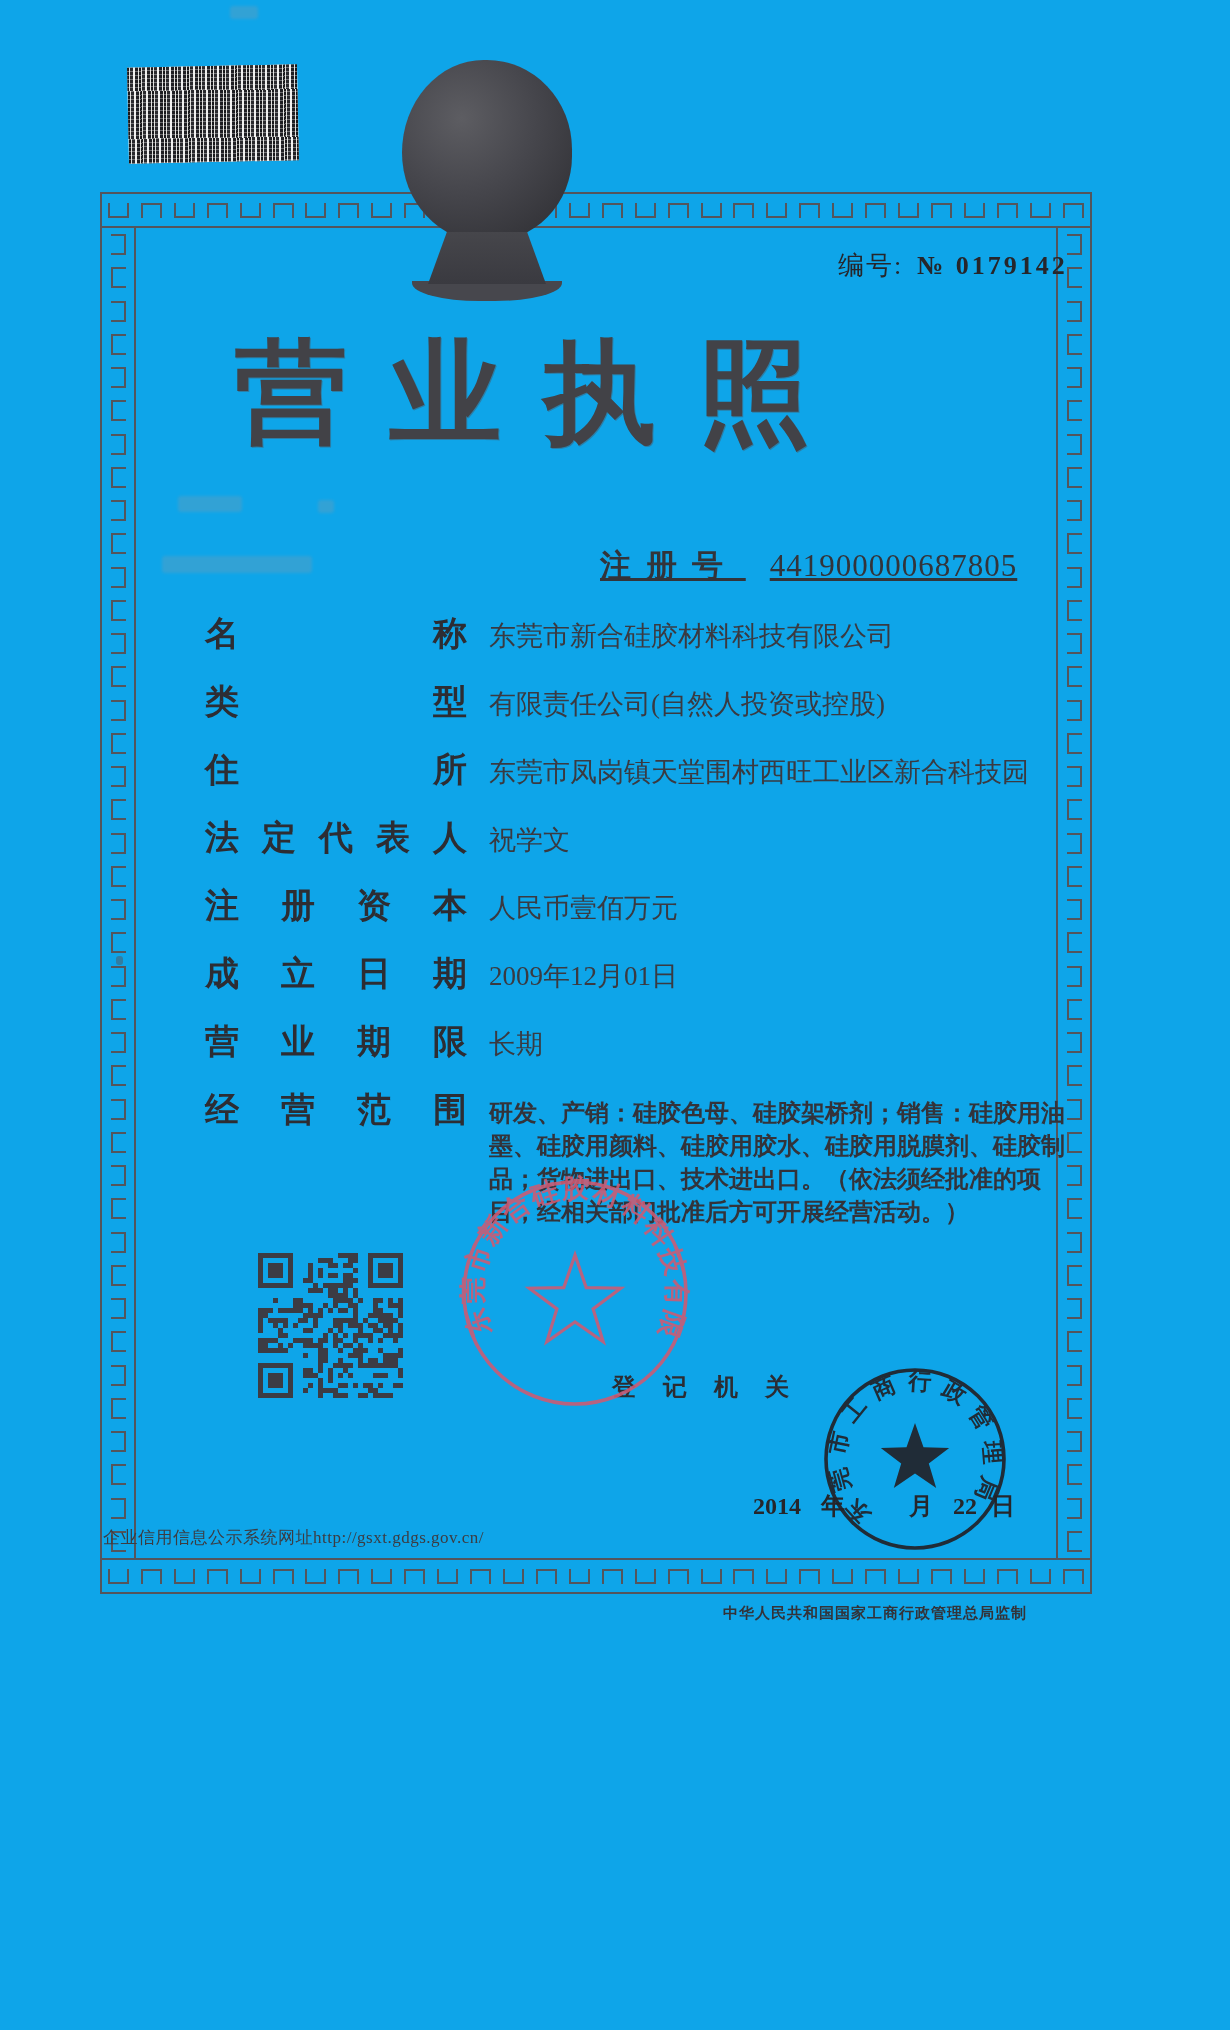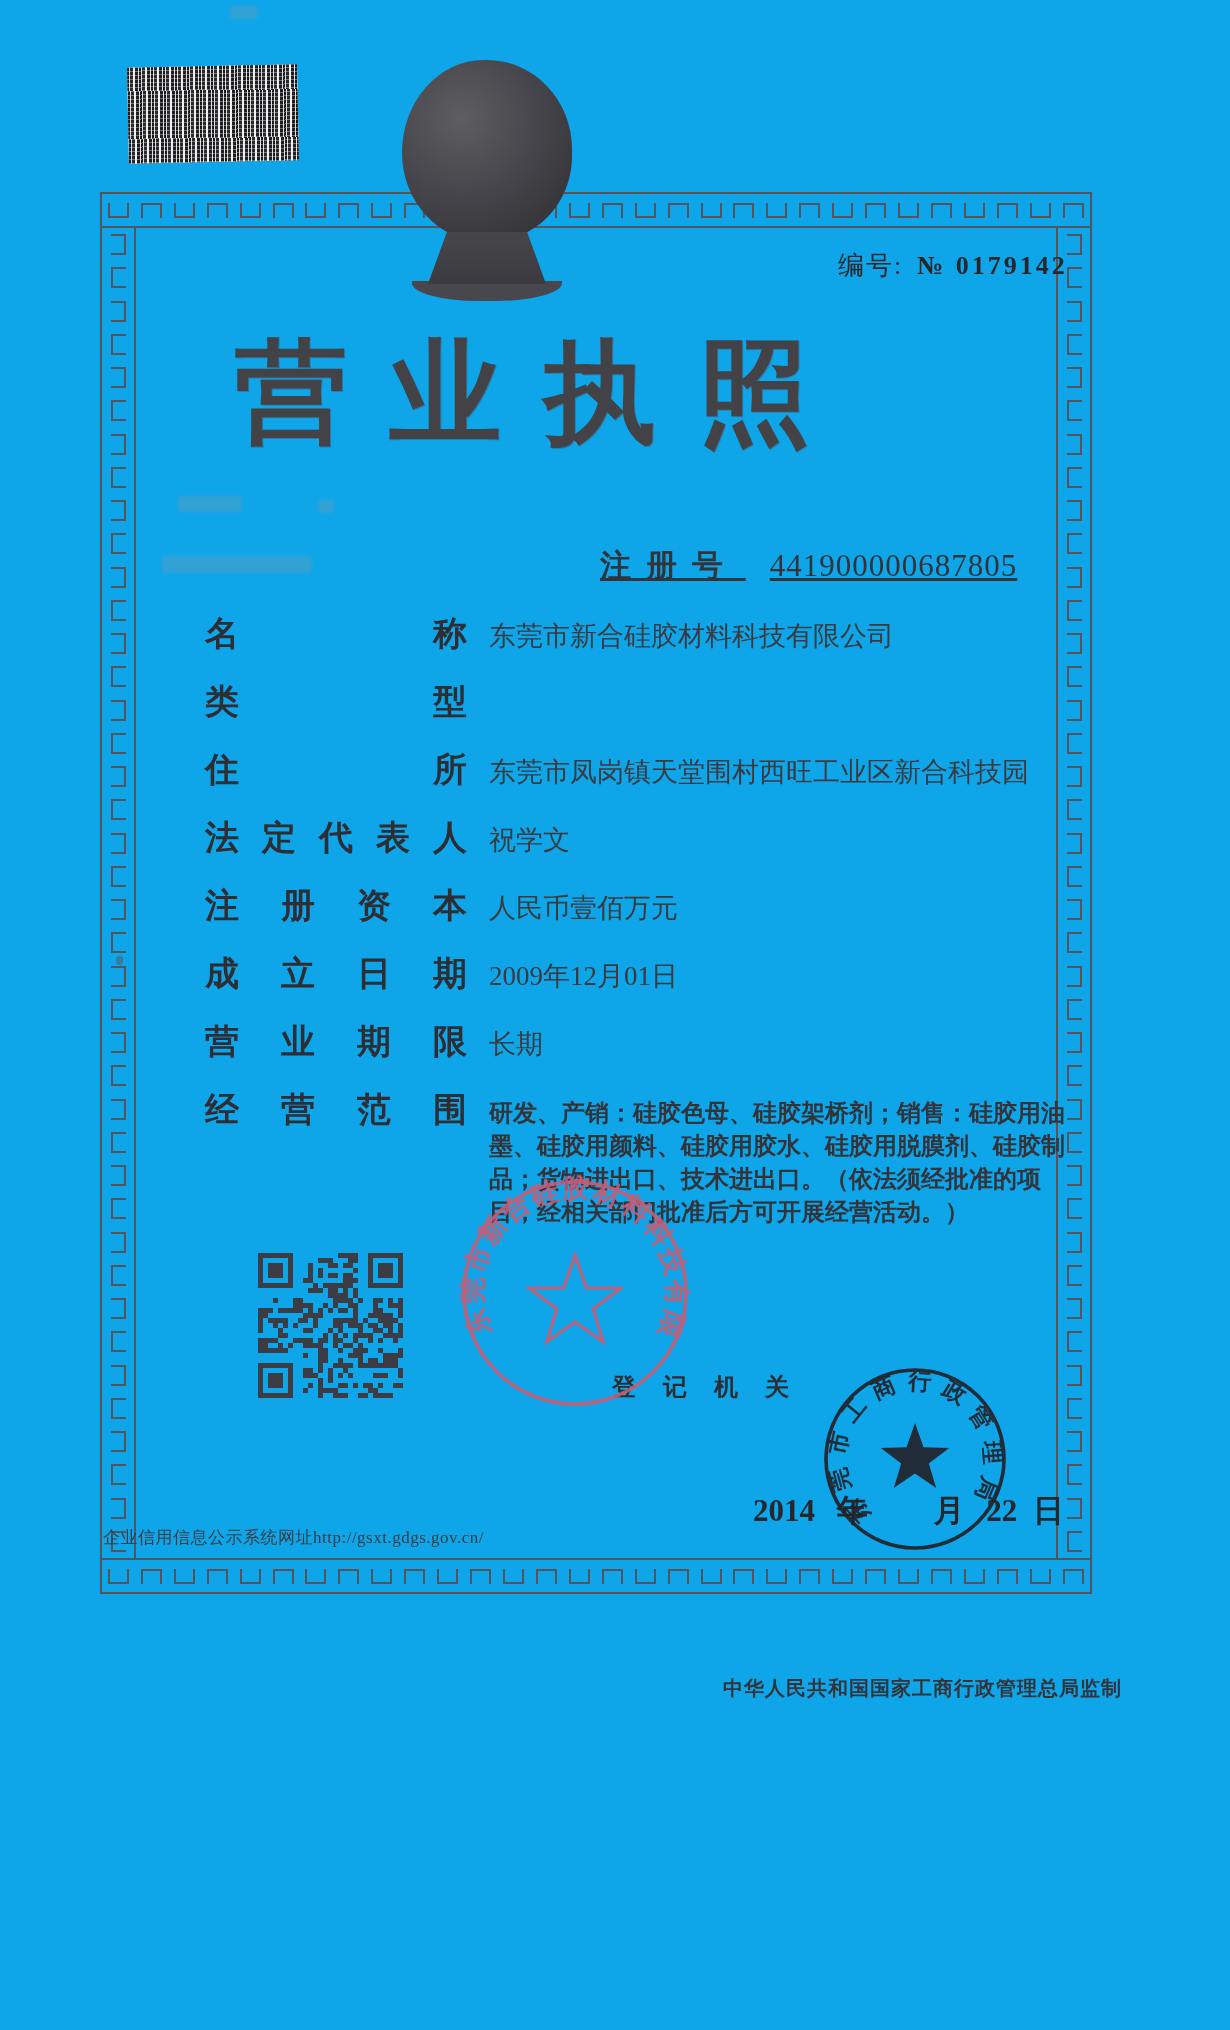--- a/index.html
+++ b/index.html
@@ -92,30 +92,30 @@
   .qr{position:absolute;left:258px;top:1253px;width:145px;height:145px;z-index:4;}
 
   
   .seal{position:absolute;z-index:7;}
   .seal.red{left:448px;top:1166px;width:254px;height:254px;opacity:.88;}
   .seal.black{left:818px;top:1362px;width:194px;height:194px;opacity:.92;}
 
   
   .registrar{position:absolute;left:612px;top:1371px;z-index:3;
     font-size:24px;font-weight:bold;letter-spacing:27px;color:#2c2c32;white-space:nowrap;}
-  .issue-date{position:absolute;left:753px;top:1490px;z-index:3;font-size:31px;color:#26262b;white-space:nowrap;font-weight:bold;}
+  .issue-date{position:absolute;left:753px;top:1490px;z-index:3;font-size:24px;color:#26262b;white-space:nowrap;font-weight:bold;}
   .issue-date span{display:inline-block;}
   .issue-date .u-year{margin-left:14px;}
   .issue-date .u-month{margin-left:58px;}
   .issue-date .d-day{margin-left:14px;}
   .issue-date .u-day{margin-left:8px;}
 
   
   .footer-left{position:absolute;left:103px;top:1526px;font-size:17px;color:#3c3c42;z-index:3;letter-spacing:.5px;text-align:center;}
-  .footer-right{position:absolute;left:723px;top:1675px;font-size:20px;color:#333339;z-index:3;font-weight:bold;letter-spacing:1px;}
+  .footer-right{position:absolute;left:723px;top:1604px;font-size:15px;color:#333339;z-index:3;font-weight:bold;letter-spacing:1px;}
 
   
   .smudge{position:absolute;background:#9a9aa0;opacity:.26;border-radius:3px;filter:blur(1.5px);z-index:2;}
   .smudge.s1{left:178px;top:496px;width:64px;height:16px;}
   .smudge.s2{left:162px;top:556px;width:150px;height:17px;}
   .smudge.s3{left:318px;top:500px;width:16px;height:13px;}
   .smudge.s4{left:230px;top:6px;width:28px;height:13px;}
   .smudge.s5{left:116px;top:956px;width:7px;height:9px;opacity:.5;filter:none;background:#55555c;}
 </style>
 </head>
@@ -304,20 +304,21 @@
           <span>名</span>
           <span>称</span>
         </div>
         <div class="field-value">东莞市新合硅胶材料科技有限公司</div>
       </div>
       <div class="field-row">
         <div class="field-label">
           <span>类</span>
           <span>型</span>
         </div>
+        <div class="field-value">有限责任公司(自然人投资或控股)</div>
       </div>
       <div class="field-row">
         <div class="field-label">
           <span>住</span>
           <span>所</span>
         </div>
         <div class="field-value">东莞市凤岗镇天堂围村西旺工业区新合科技园</div>
       </div>
       <div class="field-row">
         <div class="field-label">

